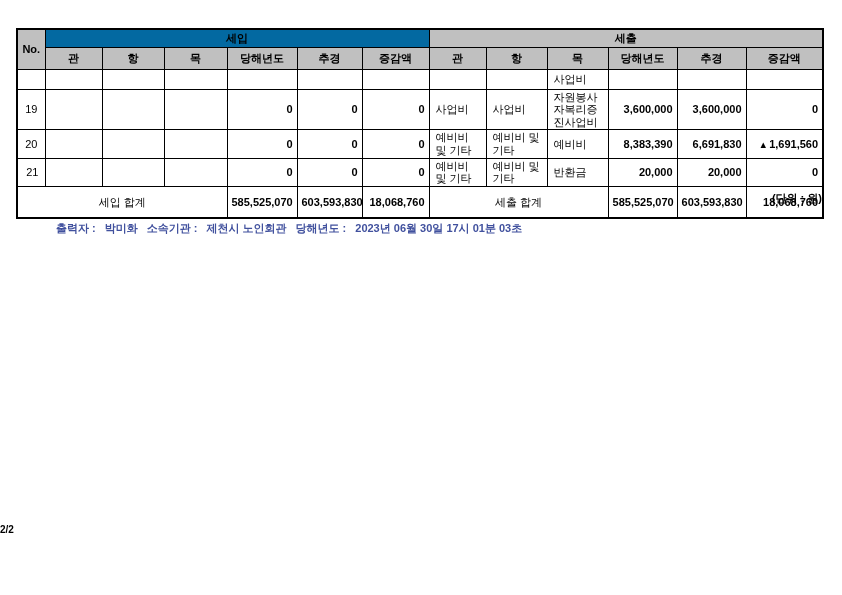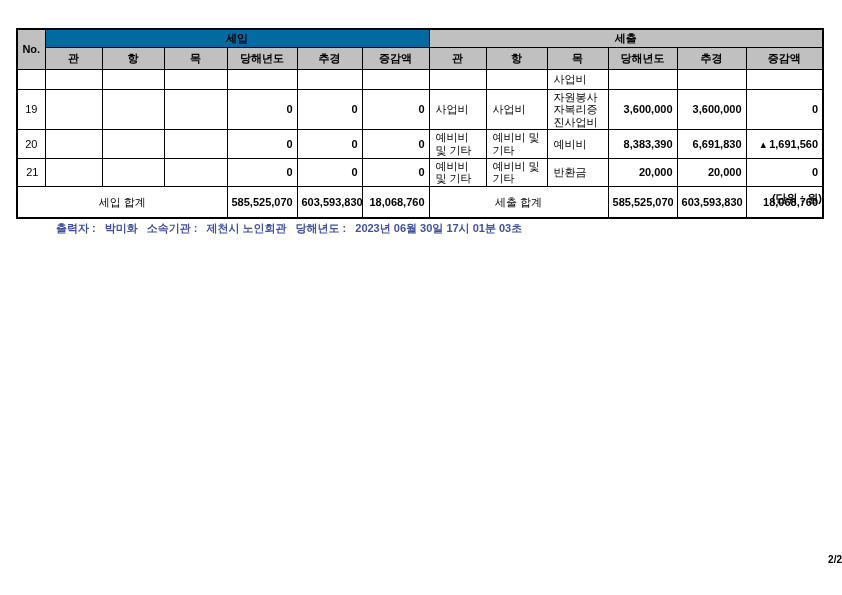--- a/index.html
+++ b/index.html
@@ -43,22 +43,22 @@
   .unit-note {
     position:absolute; top:191px; right:20px;
     font-size:11px; font-weight:bold;padding-left:40px;
   }
   .print-footer {
     position:absolute; left:20px; top:221px;
     font-size:11px; font-weight:bold;
     display:flex; gap:9px; white-space:nowrap;
   }
   .page-number {
-    position:absolute; top:554px; left:0; width:100%;
-    text-align:right; font-size:10px; font-weight:bold;
+    position:absolute; top:524px; left:0; width:100%;
+    text-align:left; font-size:10px; font-weight:bold;
   }
 </style>
 </head>
 <body>
 
 <div class="sheet">
 
   <table class="budget">
     <colgroup>
       <col style="width:28px">

